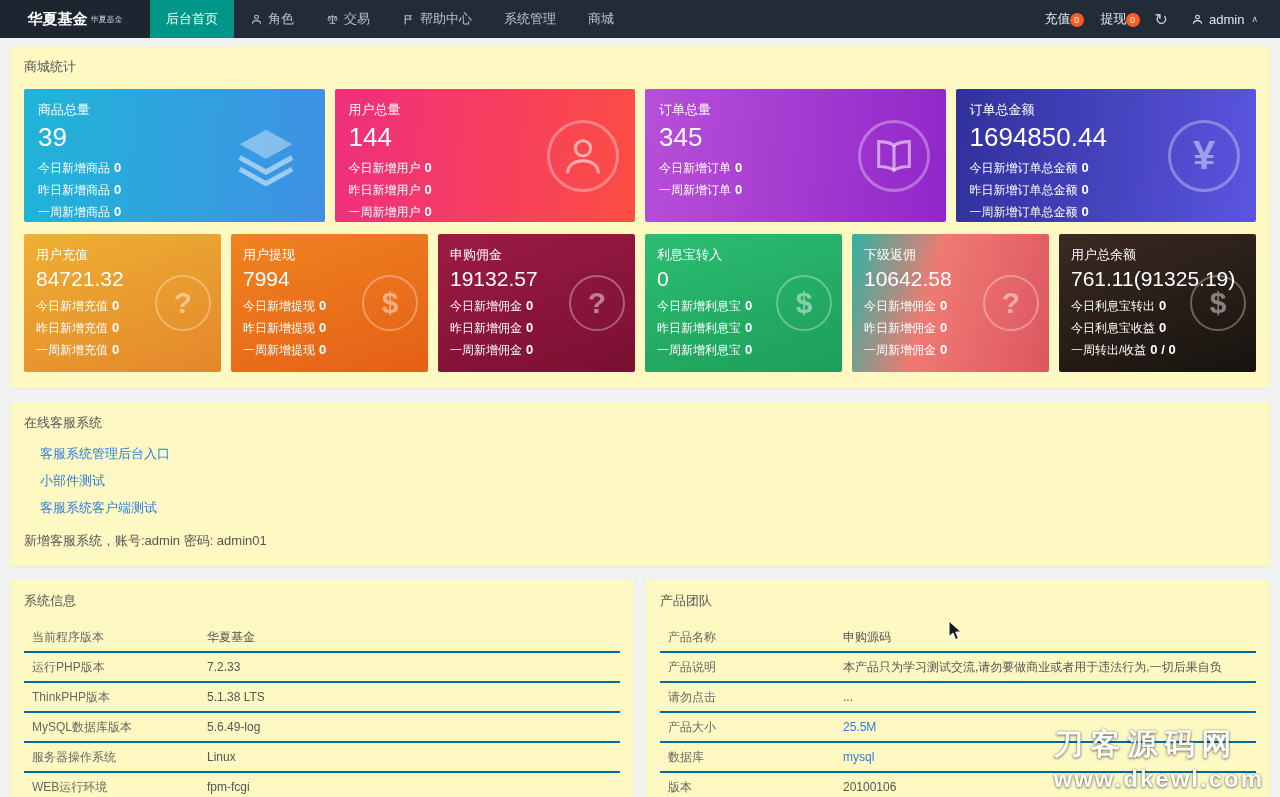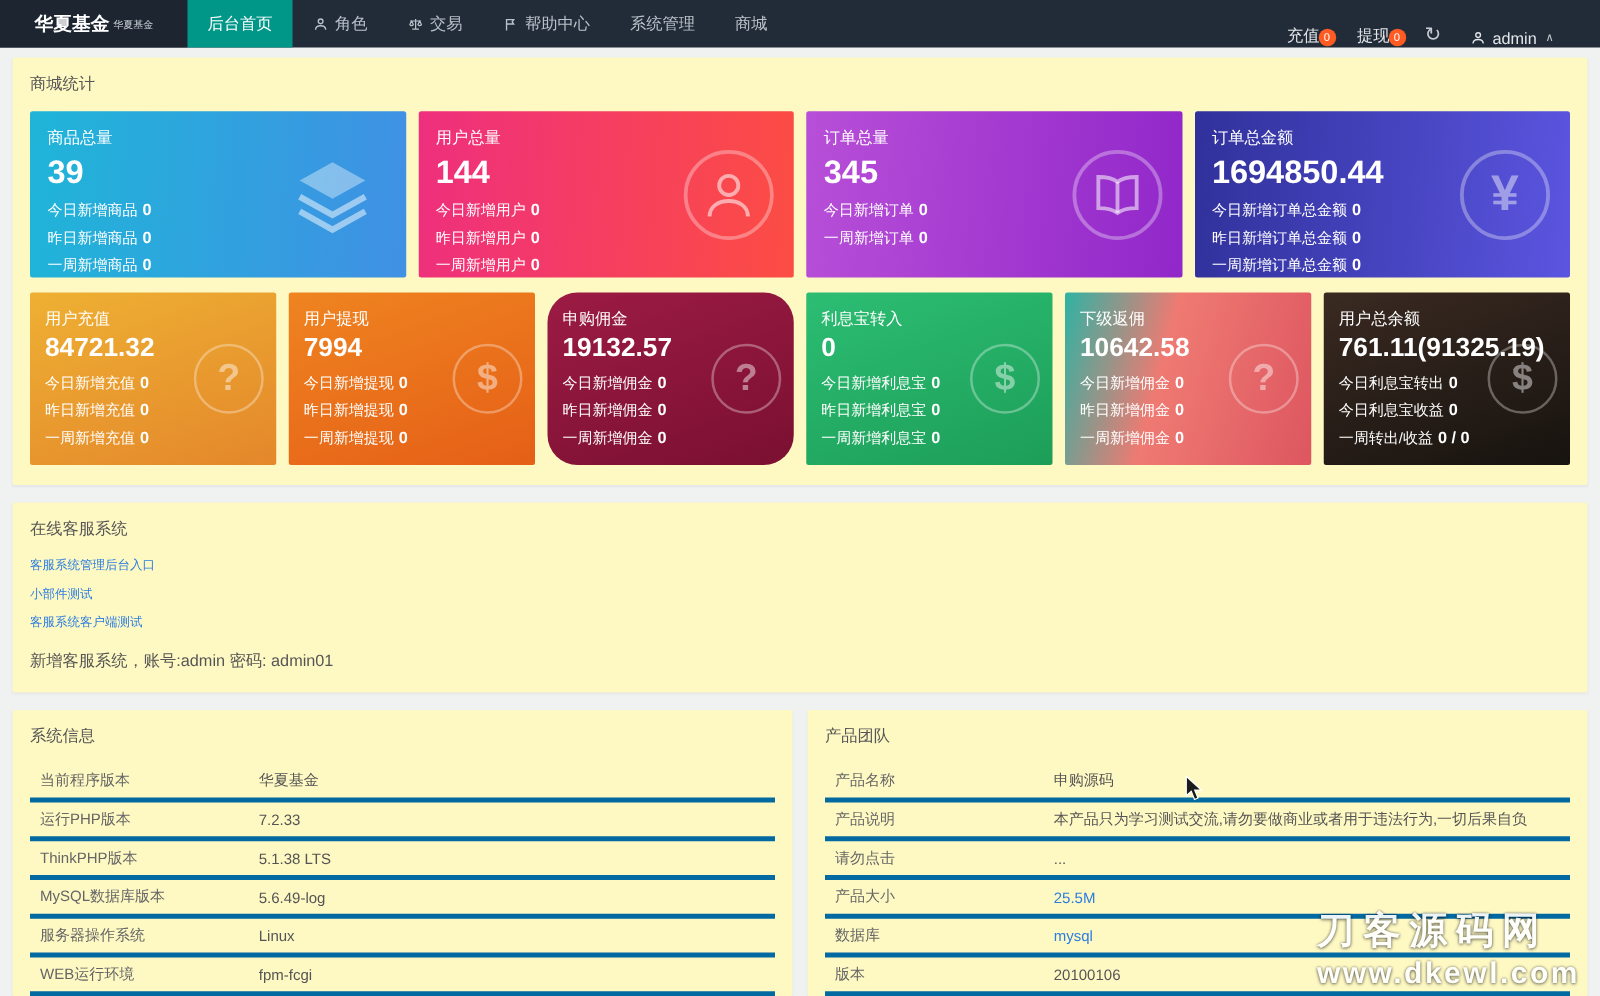--- a/index.html
+++ b/index.html
@@ -11,57 +11,57 @@
   
   header{height:38px;background:#222c38;display:flex;align-items:stretch;color:#d8dde2}
   .brand{width:150px;display:flex;align-items:center;justify-content:center;background:#1c2530;color:#fff;cursor:pointer}
   .brand b{font-size:15px}
   .brand sup{font-size:8px;margin-left:3px;color:#cfd4da}
   nav{display:flex;align-items:stretch;flex:1}
   .nav-item{display:flex;align-items:center;gap:5px;padding:0 16px;font-size:13px;color:#b9c1c9}
   .nav-item.active{background:var(--accent,#009688);color:#fff}
   .nav-icon{display:inline-flex}
   .nav-icon svg{width:13px;height:13px;display:block}
-  .nav-right{display:flex;align-items:flex-end;padding-right:27px}
+  .nav-right{display:flex;align-items:center;padding-right:12px}
   .nav-pill{position:relative;display:flex;align-items:center;padding:0 15px;color:#e3e7ea;font-size:13px}
   .badge{position:absolute;top:3px;right:2px;background:var(--badge,#ff5b22);color:#fff;font-size:9px;min-width:14px;height:14px;line-height:14px;border-radius:8px;text-align:center;padding:0 2px}
   .icon-btn{display:flex;align-items:center;padding:0 13px;color:#c8cdd4;font-size:16px}
   .user-menu{display:flex;align-items:center;gap:5px;padding:0 10px;color:#e3e7ea;font-size:13px}
   .caret{font-size:9px;margin-left:2px;color:#c8cdd4}
 
   
   main{padding:8px 10px}
   .panel{background:#fef9c3;border-radius:2px;padding:12px 14px 16px;margin-bottom:14px;box-shadow:0 1px 2px rgba(0,0,0,.05)}
   .panel-title{font-size:13px;font-weight:normal;color:#555;margin-bottom:13px}
 
   
   .cards-row{display:grid;gap:10px}
   #cards-row1{grid-template-columns:repeat(4,1fr);margin-bottom:12px}
   #cards-row2{grid-template-columns:repeat(6,1fr)}
   .stat-card{position:relative;height:133px;padding:12px 14px;color:#fff;overflow:hidden;cursor:pointer;border-radius:2px}
   .stat-card.small{height:138px;padding:12px 12px}
   .sc-title{font-size:13px;position:relative;z-index:1}
-  .sc-value{font-size:26px;font-weight:bold;margin:3px 0 7px;position:relative;z-index:1;white-space:nowrap}
+  .sc-value{font-size:26px;font-weight:normal;margin:3px 0 7px;position:relative;z-index:1;white-space:nowrap}
   .small .sc-value{font-size:21px}
   .sc-line{font-size:12px;margin-top:5px;position:relative;z-index:1;white-space:nowrap}
   .sc-line b{margin-left:4px;font-size:13px}
   .sc-icon{position:absolute;right:16px;top:50%;transform:translateY(-50%);width:72px;height:72px;border:3px solid rgba(255,255,255,.32);border-radius:50%;display:flex;align-items:center;justify-content:center;font-size:40px;font-weight:bold;color:rgba(255,255,255,.45);z-index:0}
   .sc-icon svg{width:46px;height:46px}
   .sc-icon.no-ring{border:none;width:86px;height:86px}
   .sc-icon.no-ring svg{width:70px;height:70px}
   .small .sc-icon{width:56px;height:56px;right:10px;font-size:30px;border-width:2px}
 
   
-  .service-link{display:block;color:var(--link,#2b7de0);font-size:10px;margin:9px 0;width:max-content}
+  .service-link{display:block;color:var(--link,#2b7de0);font-size:13px;margin:9px 16px;width:max-content}
   .service-note{color:#555;font-size:13px;margin-top:15px}
 
   
   .bottom-grid{display:grid;grid-template-columns:1fr 1fr;gap:12px}
   .bottom-grid .panel{margin-bottom:0;padding-bottom:0}
-  .trow{display:flex;align-items:center;min-height:30px;border-bottom:4px solid #0369a1;font-size:12px;padding:5px 8px}
+  .trow{display:flex;align-items:center;min-height:30px;border-bottom:2px solid #0369a1;font-size:12px;padding:5px 8px}
   .tlabel{width:175px;color:#666;flex-shrink:0}
   .tvalue{color:#555;flex:1}
   .tvalue.link{color:var(--link,#2b7de0);cursor:pointer}
 
   
   .watermark{position:absolute;right:16px;bottom:4px;text-align:left;color:#fff;font-weight:bold;opacity:.92;z-index:5;
     text-shadow:0 1px 3px rgba(0,0,0,.55),0 0 2px rgba(0,0,0,.45)}
   .wm1{font-size:30px;letter-spacing:7px}
   .wm2{font-size:24px;letter-spacing:2px}
   .cursor{position:absolute;left:948px;top:620px;z-index:9;pointer-events:none}
@@ -198,21 +198,21 @@
           <div class="sc-icon">?</div>
         </div>
         <div class="stat-card small" style="background: linear-gradient(160deg, rgb(239, 132, 32), rgb(229, 95, 23));">
           <div class="sc-title">用户提现</div>
           <div class="sc-value">7994</div>
           <div class="sc-line"><span class="sc-line-label">今日新增提现</span><b class="sc-line-value">0</b></div>
           <div class="sc-line"><span class="sc-line-label">昨日新增提现</span><b class="sc-line-value">0</b></div>
           <div class="sc-line"><span class="sc-line-label">一周新增提现</span><b class="sc-line-value">0</b></div>
           <div class="sc-icon">$</div>
         </div>
-        <div class="stat-card small" style="background: linear-gradient(160deg, rgb(156, 27, 68), rgb(122, 16, 49)); border-radius: 24px;">
+        <div class="stat-card small" style="background: linear-gradient(160deg, rgb(156, 27, 68), rgb(122, 16, 49));">
           <div class="sc-title">申购佣金</div>
           <div class="sc-value">19132.57</div>
           <div class="sc-line"><span class="sc-line-label">今日新增佣金</span><b class="sc-line-value">0</b></div>
           <div class="sc-line"><span class="sc-line-label">昨日新增佣金</span><b class="sc-line-value">0</b></div>
           <div class="sc-line"><span class="sc-line-label">一周新增佣金</span><b class="sc-line-value">0</b></div>
           <div class="sc-icon">?</div>
         </div>
         <div class="stat-card small" style="background: linear-gradient(160deg, rgb(44, 189, 115), rgb(29, 158, 88));">
           <div class="sc-title">利息宝转入</div>
           <div class="sc-value">0</div>

